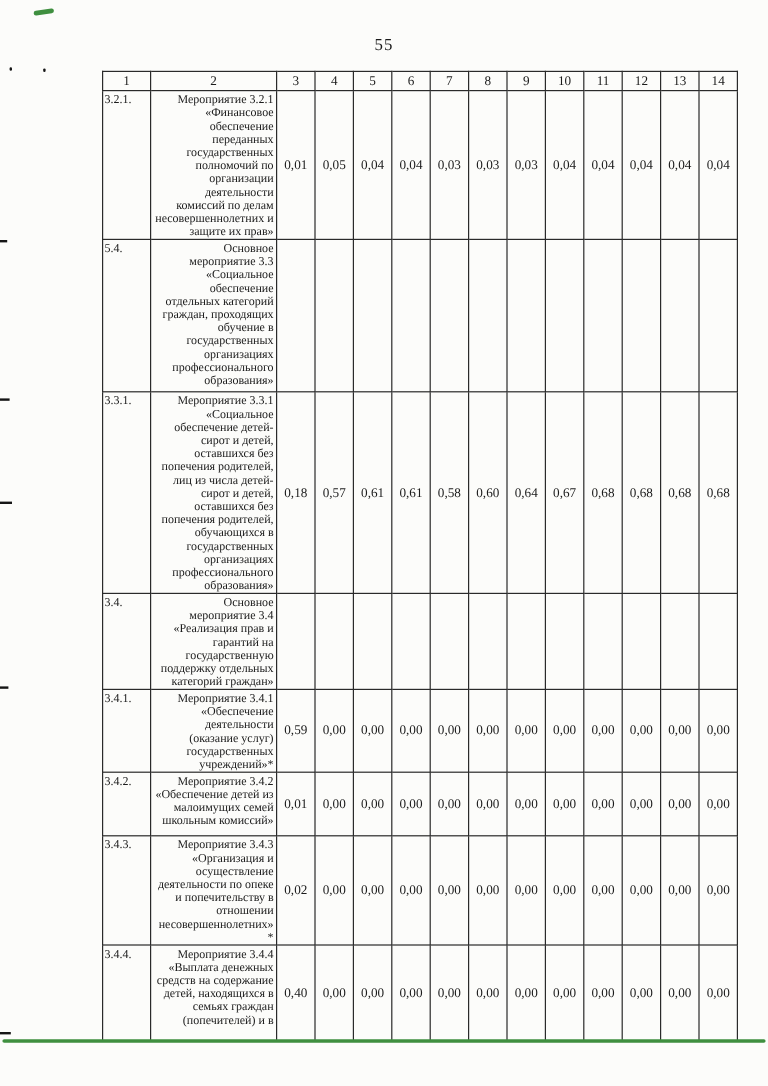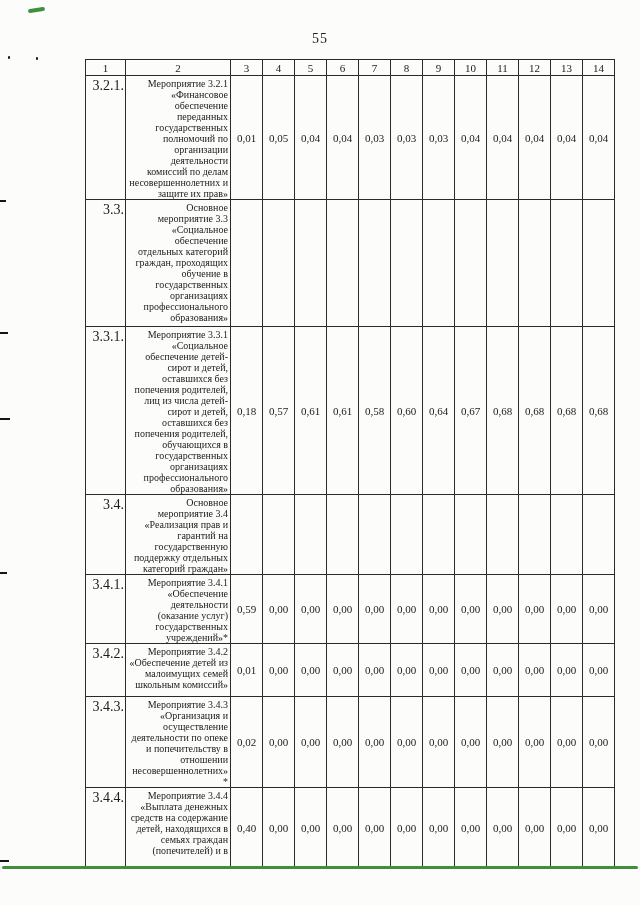--- a/index.html
+++ b/index.html
@@ -23,21 +23,21 @@
   }
   table.main td{
     border:1px solid #2a2a2a;
     overflow:hidden;
   }
   td.hdr{
     font-size:11px;text-align:center;vertical-align:middle;
     padding:0;height:15px;
   }
   td.num{
-    font-size:14px;text-align:right;vertical-align:top;
+    font-size:10px;text-align:left;vertical-align:top;
     padding:2px 1px 0 1px;
   }
   td.desc{
     font-size:10px;line-height:11px;vertical-align:top;
     padding:2px 2px 0 3px;text-align:right;
   }
   td.val{
     font-size:11px;text-align:center;vertical-align:middle;
     padding:0;
   }
@@ -115,21 +115,21 @@
       <td class="val">0,03</td>
       <td class="val">0,03</td>
       <td class="val">0,04</td>
       <td class="val">0,04</td>
       <td class="val">0,04</td>
       <td class="val">0,04</td>
       <td class="val">0,04</td>
     </tr>
 
     <tr style="height:127px">
-      <td class="num">3.3.</td>
+      <td class="num">5.4.</td>
       <td class="desc">Основное мероприятие 3.3 «Социальное обеспечение отдельных категорий граждан, проходящих обучение в государственных организациях профессионального образования»</td>
       <td class="val"></td>
       <td class="val"></td>
       <td class="val"></td>
       <td class="val"></td>
       <td class="val"></td>
       <td class="val"></td>
       <td class="val"></td>
       <td class="val"></td>
       <td class="val"></td>

